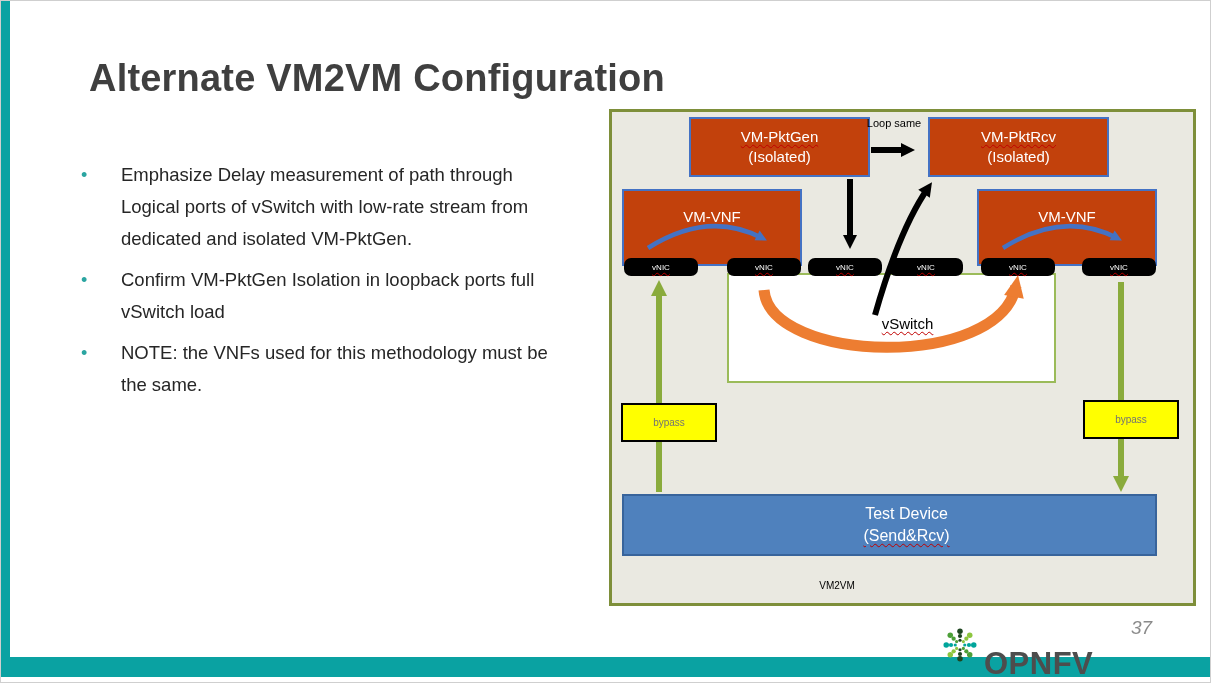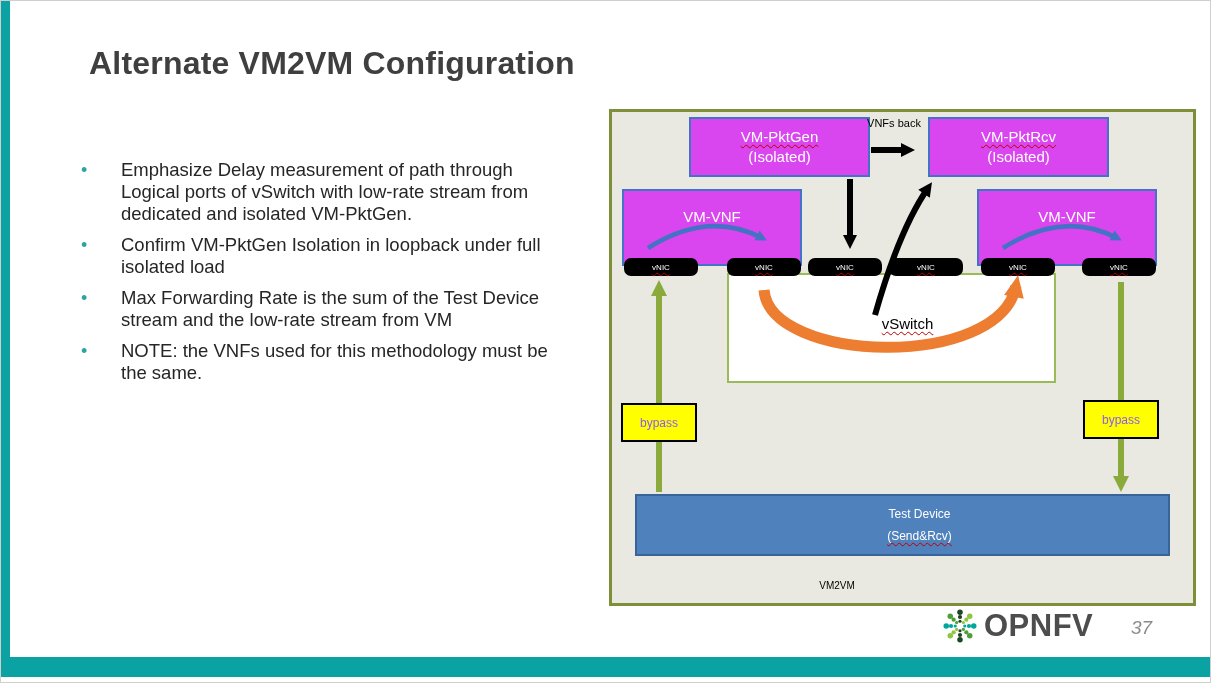--- a/index.html
+++ b/index.html
@@ -9,42 +9,42 @@
   .slide {
     position:relative; width:1211px; height:683px;
     background:#ffffff; overflow:hidden;
     border:1px solid #cfcfcf;
   }
 
   .accent-left   { position:absolute; left:0; top:0; width:9px; height:657px; background:#0aa2a2; }
   .accent-bottom { position:absolute; left:0; top:656px; width:1211px; height:20px; background:#0aa2a2; }
 
   .title {
-    position:absolute; left:88px; top:44px;
-    font-size:32px; color:#3f3f3f; letter-spacing:0.2px;
+    position:absolute; left:88px; top:56px;
+    font-size:38px; color:#3f3f3f; letter-spacing:0.2px;
   }
 
   .bullets { position:absolute; left:78px; top:158px; width:478px; list-style:none; }
   .bullets li {
     position:relative; padding-left:42px; margin-bottom:9px;
-    font-size:18.5px; line-height:22px; color:#262626;
+    font-size:18.5px; line-height:32px; color:#262626;
   }
   .bullets li::before {
     content:"\2022"; position:absolute; left:2px; top:0;
     color:#2ba5a1; font-size:18px;
   }
 
   
   .diagram {
     position:absolute; left:608px; top:108px; width:587px; height:497px;
     border:3px solid #7e8f3a; background:#eae9e1;
   }
 
   .graybox {
-    position:absolute; background:#d946ef; border:2.5px solid #4472c4;
+    position:absolute; background:#c2410c; border:2.5px solid #4472c4;
     color:#ffffff; display:flex; flex-direction:column;
     align-items:center; justify-content:center;
     font-size:15px; line-height:20px; text-align:center;
   }
   .box-pktgen { left:77px;  top:5px; width:181px; height:60px; }
   .box-pktrcv { left:316px; top:5px; width:181px; height:60px; }
   .box-vnf-left  { left:10px;  top:77px; width:180px; height:77px; justify-content:flex-start; padding-top:16px; }
   .box-vnf-right { left:365px; top:77px; width:180px; height:77px; justify-content:flex-start; padding-top:16px; }
 
   .loopback-label {
@@ -64,70 +64,69 @@
   .vswitch-box {
     position:absolute; left:115px; top:161px; width:329px; height:110px;
     background:#ffffff; border:2px solid #9bbb59;
   }
   .vswitch-label {
     position:absolute; left:115px; top:203px; width:361px;
     text-align:center; font-size:15px; color:#000;
   }
 
   .bypass {
-    position:absolute; width:76px; height:39px;
+    position:absolute; width:96px; height:39px;
     background:#ffff00; border:2px solid #000;
     display:flex; align-items:center; justify-content:center;
-    font-size:12px; color:#8b5cf6;
+    font-size:10px; color:#737373;
   }
   .bypass-left  { left:9px;   top:291px; }
   .bypass-right { left:471px; top:288px; }
 
   .test-device {
-    position:absolute; left:23px; top:382px; width:535px; height:62px;
+    position:absolute; left:10px; top:382px; width:535px; height:62px;
     background:#4f81bd; border:2px solid #38649b; color:#ffffff;
     display:flex; flex-direction:column; align-items:center; justify-content:center;
-    font-size:12px; line-height:22px;padding-left:34px;
+    font-size:16px; line-height:22px;padding-left:34px;
   }
 
   .vm2vm-label {
     position:absolute; left:0; top:468px; width:450px;
     text-align:center; font-size:10px; color:#000;
   }
 
   .dsvg { position:absolute; left:0; top:0; width:587px; height:491px; pointer-events:none; }
 
   
   .sq {
     text-decoration-line:underline;
     text-decoration-style:wavy;
     text-decoration-color:#c00000;
     text-decoration-thickness:1px;
     text-underline-offset:2px;
   }
 
   
   .logo { position:absolute; left:941px; top:607px; display:flex; align-items:center; gap:6px; }
-  .logo-text { font-size:31px; font-weight:bold; color:#4d4d4d; letter-spacing:0.5px; }
+  .logo-text { font-size:31px; font-weight:bold; color:#4d4d4d; letter-spacing:0.5px;margin-top:38px; }
   .page-number { position:absolute; left:1130px; top:616px; font-size:19px; color:#8a8a8a;font-style:italic; }
 </style>
 </head>
 <body>
 
 <div class="slide">
 
   <div class="accent-left"></div>
   <div class="accent-bottom"></div>
 
   <h1 class="title">Alternate VM2VM Configuration</h1>
 
   <ul class="bullets">
     <li>Emphasize Delay measurement of path through Logical ports of vSwitch with low-rate stream from dedicated and isolated VM-PktGen.</li>
-    <li>Confirm VM-PktGen Isolation in loopback under full isolated load</li>
-    <li>Max Forwarding Rate is the sum of the Test Device stream and the low-rate stream from VM</li>
+    <li>Confirm VM-PktGen Isolation in loopback ports full vSwitch load</li>
     <li>NOTE: the VNFs used for this methodology must be the same.</li>
   </ul>
 
   <div class="diagram">
 
     <div class="vswitch-box"></div>
 
     <svg class="dsvg" viewBox="0 0 587 491">
       <defs>
         <marker id="ah-green" markerUnits="userSpaceOnUse" markerWidth="20" markerHeight="20" refX="10" refY="10" orient="auto">
@@ -143,21 +142,21 @@
     </svg>
 
     <div class="graybox box-pktgen">
       <span class="sq">VM-PktGen</span>
       <span>(Isolated)</span>
     </div>
     <div class="graybox box-pktrcv">
       <span class="sq">VM-PktRcv</span>
       <span>(Isolated)</span>
     </div>
-    <div class="loopback-label">VNFs back</div>
+    <div class="loopback-label">Loop same</div>
 
     <div class="graybox box-vnf-left">
       <span>VM-VNF</span>
     </div>
     <div class="graybox box-vnf-right">
       <span>VM-VNF</span>
     </div>
 
     <div class="vnic vnic-1">
         <span class="sq">vNIC</span>

